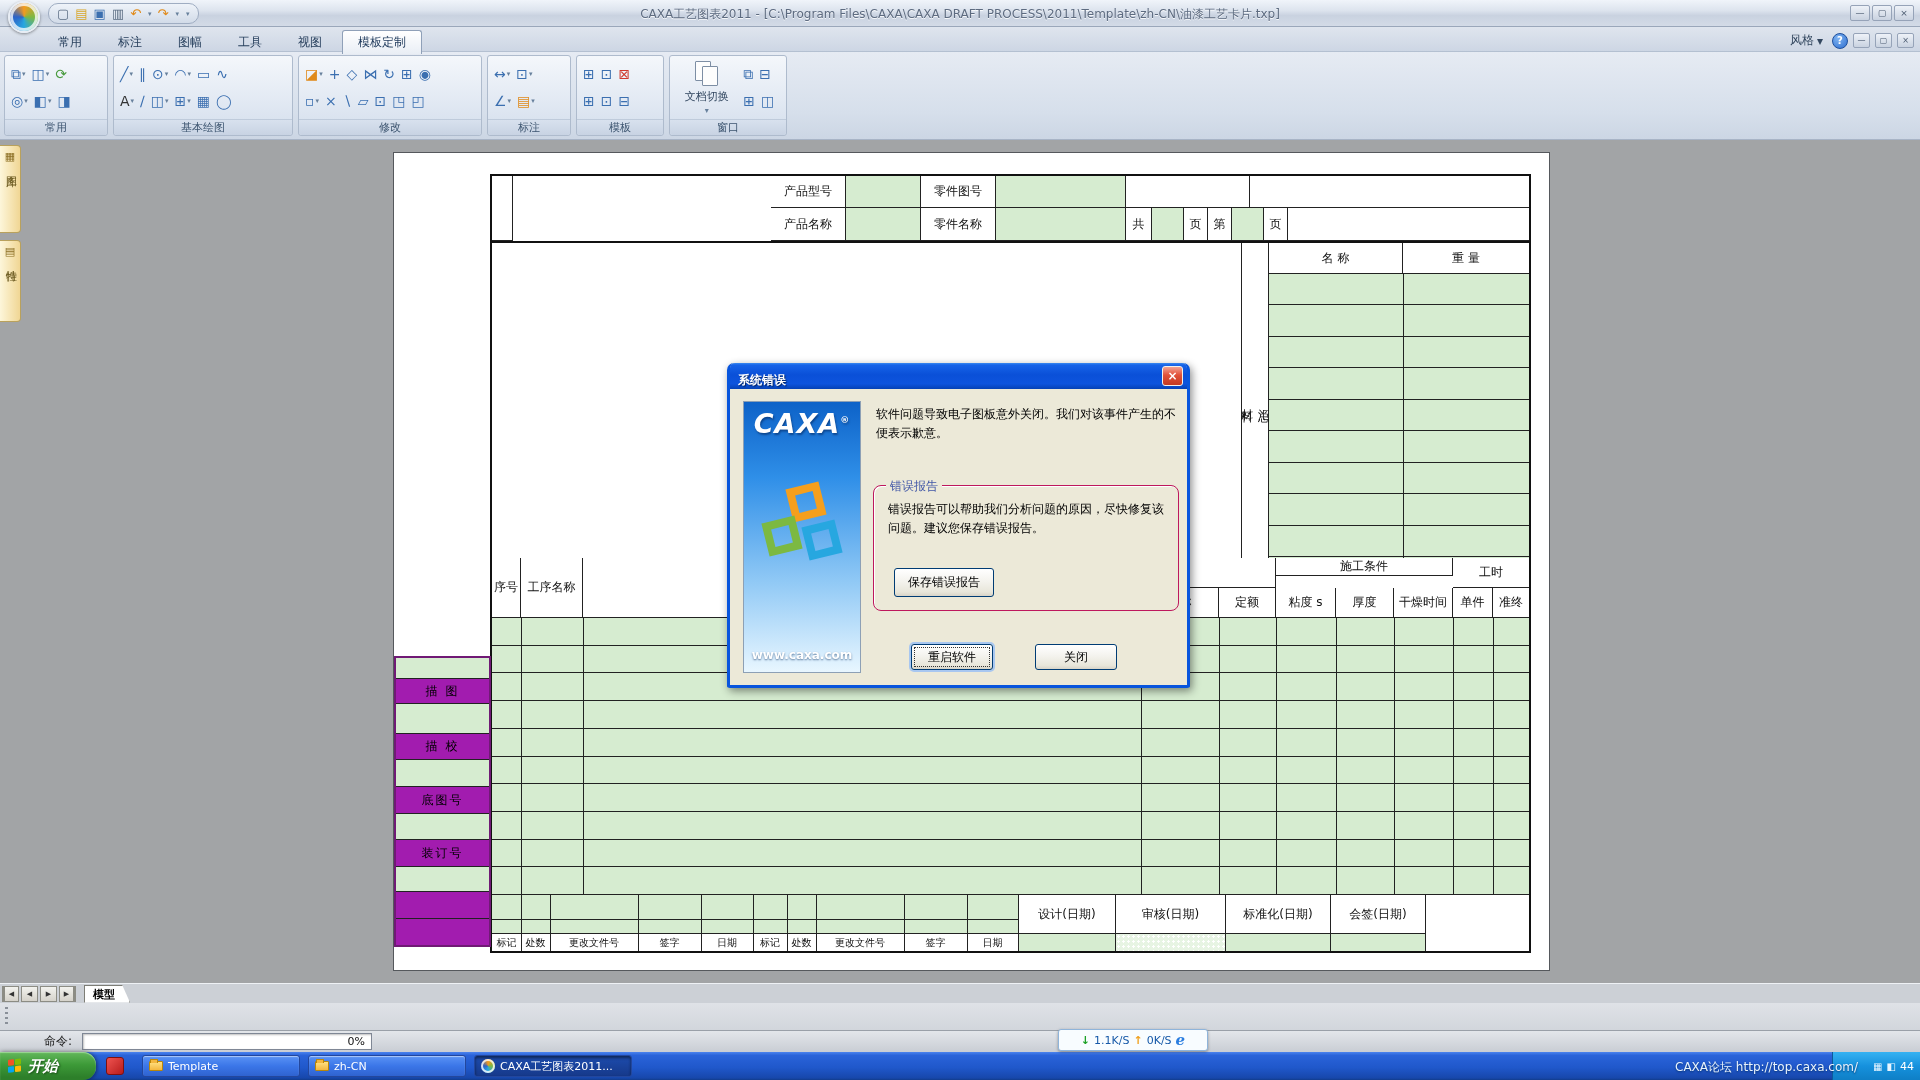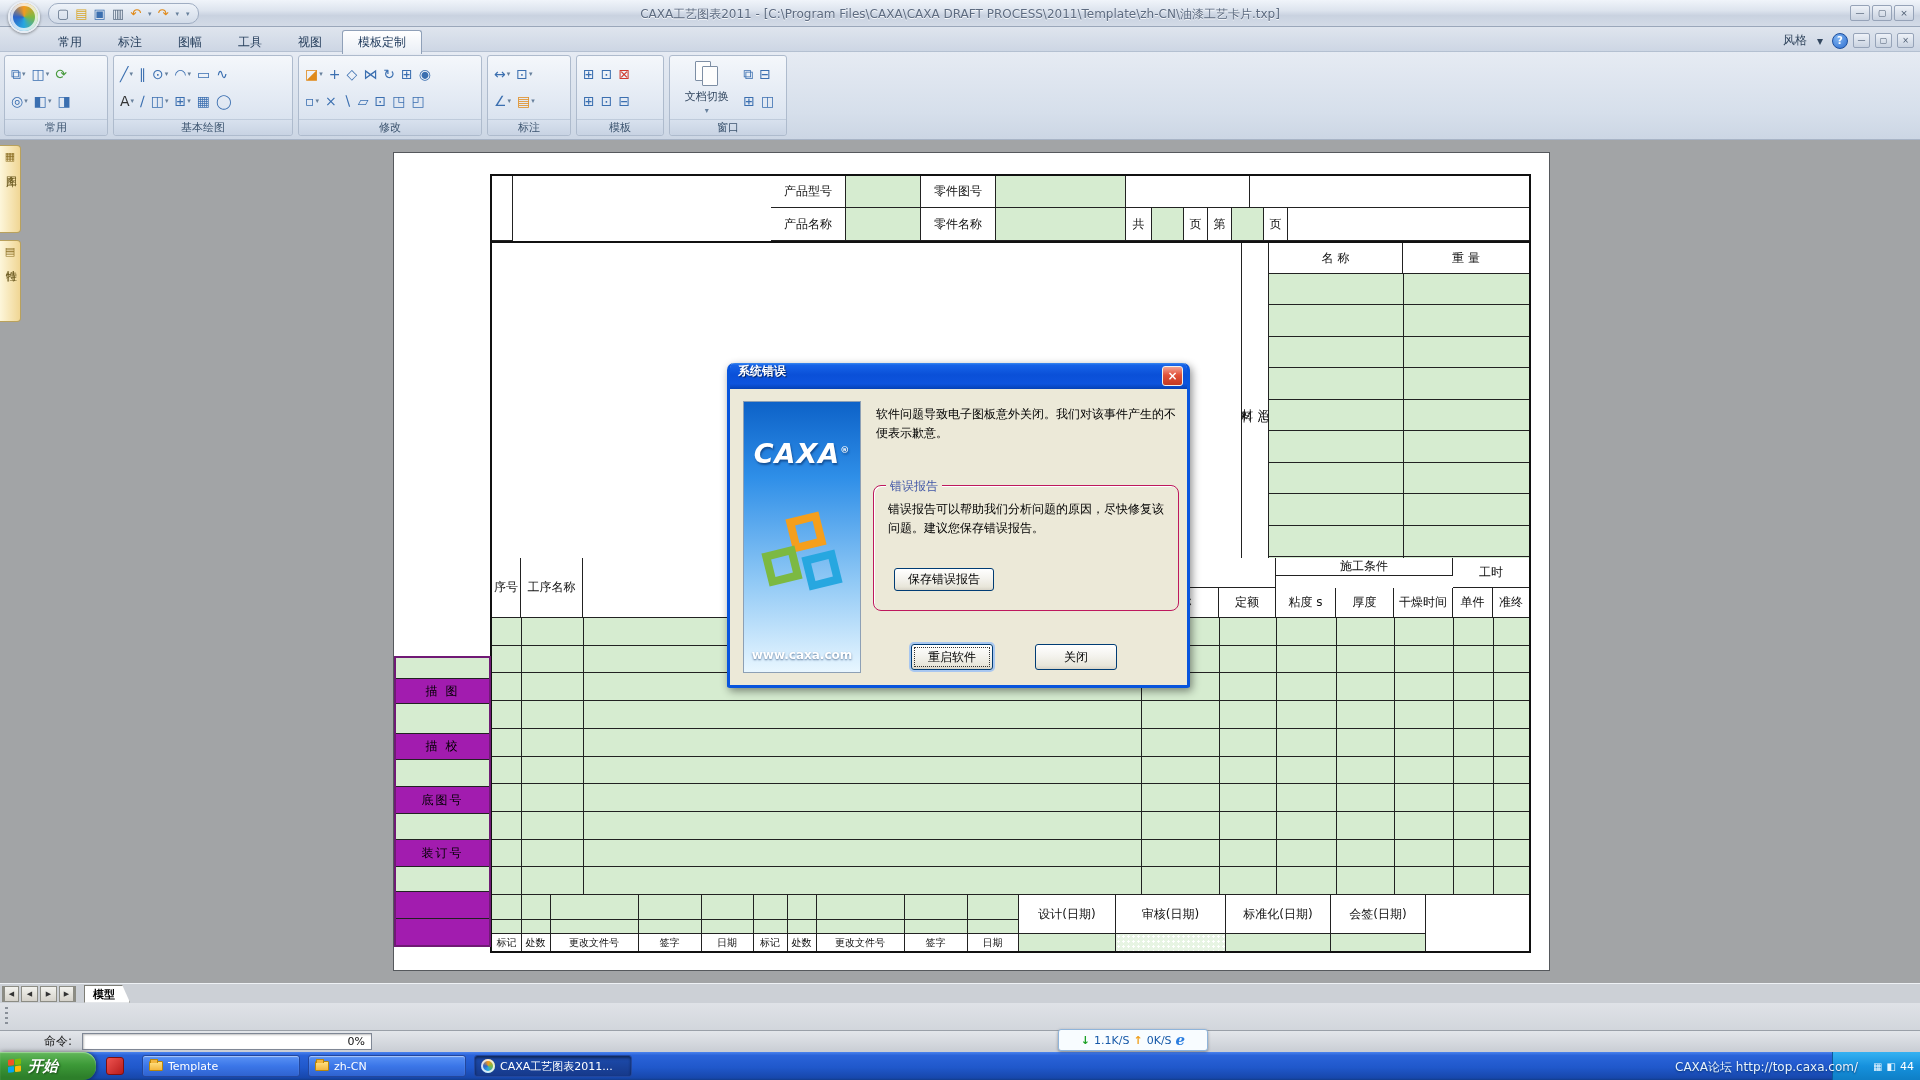--- a/index.html
+++ b/index.html
@@ -23,21 +23,21 @@
   .wbtn { width:20px; height:16px; display:flex; align-items:center; justify-content:center; font-size:9px; color:#4a5a70;
     background:linear-gradient(180deg,#eef2f8,#c9d2e0); border:1px solid #96a3b8; border-radius:2px; }
 
   
   .tabrow { position:absolute; left:0; top:27px; width:1920px; height:25px;
     background:linear-gradient(180deg,#dfe5ee,#cdd6e4); border-bottom:1px solid #b4c0d1; z-index:10; }
   .rtabs { position:absolute; left:42px; top:3px; display:flex; gap:4px; }
   .rtab { padding:3px 15px; font-size:12px; color:#29415e; border:1px solid transparent; border-bottom:none; }
   .rtab.active { background:linear-gradient(180deg,#ffffff,#e9eef5); border-color:#8fa0b8; border-radius:3px 3px 0 0; color:#1e395b; }
   .tabrow-right { position:absolute; right:6px; top:3px; display:flex; align-items:center; gap:5px; }
-  .stylebtn { font-size:12px; color:#33475f; display:flex; align-items:center; gap:10px; padding:2px 4px; }
+  .stylebtn { font-size:12px; color:#33475f; display:flex; align-items:center; gap:3px; padding:2px 4px; }
   .helpbtn { width:16px; height:16px; border-radius:50%; background:radial-gradient(circle at 35% 30%,#7fb4f2,#2f6fd0);
     color:#fff; font-size:10px; font-weight:bold; display:flex; align-items:center; justify-content:center; border:1px solid #1d4f9e; }
   .mdibtn { width:17px; height:15px; display:flex; align-items:center; justify-content:center; font-size:8px; color:#4a5a70;
     background:linear-gradient(180deg,#eef2f8,#c9d2e0); border:1px solid #96a3b8; border-radius:2px; }
 
   
   .ribbon { position:absolute; left:0; top:52px; width:1920px; height:88px;
     background:linear-gradient(180deg,#e6ebf3,#d6dfeb 70%,#ccd6e4); border-bottom:1px solid #a8b4c6; display:flex; gap:5px; padding:3px 4px; }
   .rgroup { border:1px solid #aebbcd; border-radius:3px; background:linear-gradient(180deg,#f4f7fb,#e2e9f3 58%,#d3deec);
     display:flex; flex-direction:column; }
@@ -80,46 +80,46 @@
   .leftcol { position:absolute; left:0; top:503px; width:97px; height:291px; border:2px solid #701a75; background:#a21caf;
     display:flex; flex-direction:column; }
   .lrow { border-bottom:1px solid #222; display:flex; align-items:center; justify-content:center; font-size:12px; letter-spacing:2px; }
   .lrow:last-child { border-bottom:none; }
   .small { font-size:10px; }
 
   
   .dialog { position:absolute; left:727px; top:363px; width:463px; height:325px; z-index:80;
     background:#ece9d8; border:3px solid #0855dd; border-top:none; border-radius:7px 7px 3px 3px;
     box-shadow:2px 3px 8px rgba(0,0,0,.45); }
-  .dtitle { height:26px; border-radius:5px 5px 0 0; display:flex; align-items:flex-start; padding-left:8px;
+  .dtitle { height:26px; border-radius:5px 5px 0 0; display:flex; align-items:flex-end; padding-left:8px;
     background:linear-gradient(180deg,#3a8af0 0%,#1763e8 8%,#0a50d8 45%,#0d54dd 80%,#0542b5 100%);
     color:#fff; font-weight:bold; font-size:12px; text-shadow:1px 1px 1px #03235e; }
   .dclose { position:absolute; right:4px; top:3px; width:21px; height:20px; border-radius:3px;
     background:linear-gradient(180deg,#f3a393,#e25139 45%,#c33a22); border:1px solid #f4f1ea;
     color:#fff; font-size:12px; font-weight:bold; display:flex; align-items:center; justify-content:center; }
   .brandpanel { position:absolute; left:13px; top:38px; width:118px; height:272px; border:1px solid #8d old;
     border:1px solid #8da0b5; background:linear-gradient(180deg,#0d62c8 0%,#2f8fe8 28%,#8fc8f5 66%,#e8f6ff 100%);
     display:flex; flex-direction:column; align-items:center; }
-  .brandname { margin-top:36px; color:#fff; font-size:27px; font-weight:bold; font-style:italic; letter-spacing:1px;
+  .brandname { margin-top:6px; color:#fff; font-size:27px; font-weight:bold; font-style:italic; letter-spacing:1px;
     text-shadow:1px 2px 2px rgba(0,30,80,.5); }
   .brandname sup { font-size:9px; }
   .brandlogo { position:relative; width:78px; height:80px; margin-top:46px; }
   .sq { position:absolute; width:34px; height:34px; transform:rotate(-14deg); }
   .sq1 { border:8px solid #f59f1d; left:26px; top:0; }
   .sq2 { border:8px solid #7cb942; left:2px; top:34px; }
   .sq3 { border:8px solid #27a7e0; left:42px; top:38px; }
   .brandurl { position:absolute; bottom:10px; color:#fff; font-size:12px; font-weight:bold; text-shadow:0 1px 2px rgba(0,40,90,.6); }
   .dmsg { position:absolute; left:146px; top:42px; width:302px; font-size:12px; color:#000; line-height:1.55; }
   .groupbox { position:absolute; left:143px; top:122px; width:306px; height:126px; border:1px solid #be185d;
     border-radius:8px; box-shadow:inset 1px 1px 0 #fff; }
   .gblegend { position:absolute; left:12px; top:-8px; background:#ece9d8; padding:0 4px; font-size:12px; color:#4157a7; }
   .gbtext { position:absolute; left:14px; top:14px; width:276px; font-size:12px; color:#000; line-height:1.55; }
   .xpbtn { background:linear-gradient(180deg,#ffffff,#f4f3ee 45%,#e8e6da 85%,#d8d4c8); border:1px solid #003c74;
     border-radius:3px; font-size:12px; color:#000; display:flex; align-items:center; justify-content:center; }
-  .savebtn { position:absolute; left:20px; top:82px; width:100px; height:23px; }
+  .savebtn { position:absolute; left:20px; top:82px; width:100px; height:29px; }
   .restartbtn { position:absolute; left:181px; top:281px; width:82px; height:26px;
     box-shadow:0 0 0 2px #a8c7f0; outline:1px dotted #333; outline-offset:-4px; }
   .closebtn { position:absolute; left:305px; top:281px; width:82px; height:26px; }
 
   
   .sheetbar { position:absolute; left:0; top:983px; width:1920px; height:20px; background:#ccd0d6; border-top:1px solid #eef1f5; display:flex; align-items:center; }
   .navbtn { width:17px; height:16px; margin-left:2px; background:linear-gradient(180deg,#f2f2ee,#d5d2ca);
     border:1px solid #8c8c84; font-size:7px; color:#333; display:flex; align-items:center; justify-content:center; }
   .modeltab { margin-left:8px; height:18px; padding:0 14px 0 8px; background:#fff; border:1px solid #7d7d76; border-bottom:none;
     font-size:11px; font-weight:bold; display:flex; align-items:center; clip-path:polygon(0 0,calc(100% - 8px) 0,100% 100%,0 100%); }

